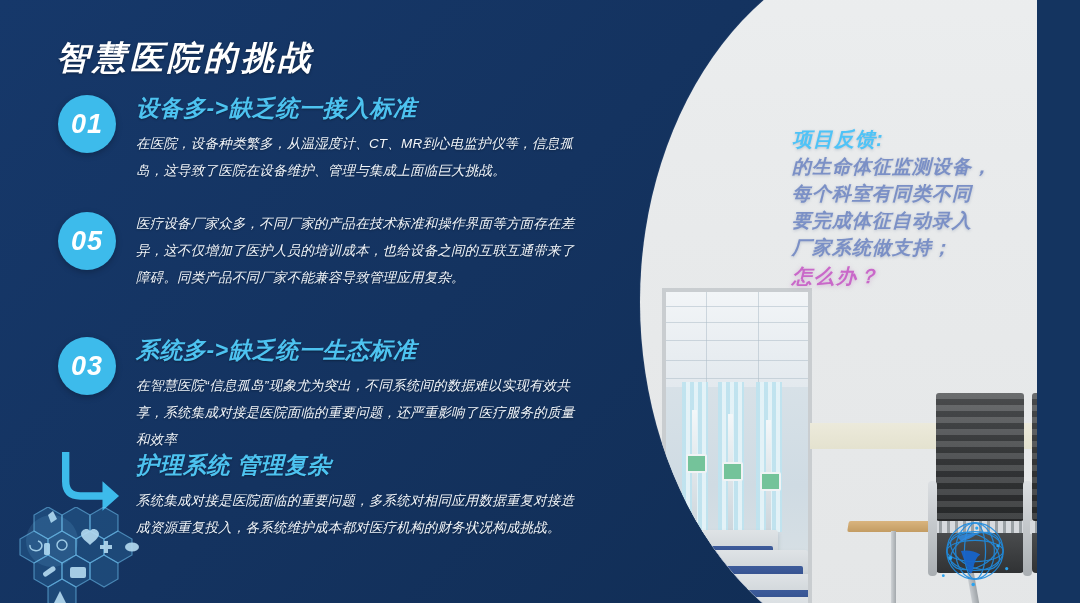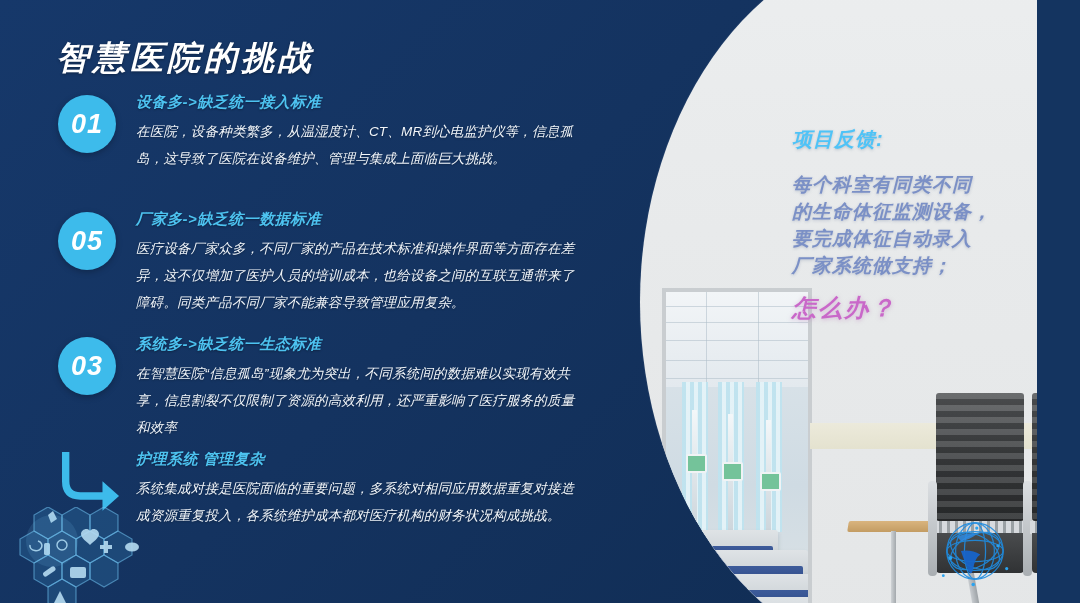--- a/index.html
+++ b/index.html
@@ -129,43 +129,43 @@
   .badge{
     position:absolute;left:0;top:0;width:58px;height:58px;border-radius:50%;
     background:#3dbbeb;
     display:flex;align-items:center;justify-content:center;
     color:#ffffff;font-size:27px;font-weight:bold;letter-spacing:1px;
     box-shadow:0 2px 6px rgba(0,0,0,.25);
   }
   .arrow-icon{position:absolute;left:2px;top:0px;width:66px;height:62px;}
   .item-body{position:absolute;left:78px;top:-2px;width:440px;}
   .item-head{
-    font-size:15px;font-weight:bold;color:#4dc3f0;letter-spacing:.5px;
+    font-size:23px;font-weight:bold;color:#4dc3f0;letter-spacing:.5px;
     margin-bottom:6px;text-shadow:0 1px 2px rgba(0,0,0,.35);
   }
   .item-text{
     font-size:13.5px;color:#f2f6fa;line-height:2.0;letter-spacing:.2px;
     text-shadow:0 1px 2px rgba(0,0,0,.3);
   }
 
   
   .callout{position:absolute;left:792px;top:126px;width:270px;}
   .callout-title{
     font-size:20px;font-weight:bold;color:#4ec3f7;letter-spacing:1px;
     text-shadow:0 1px 3px rgba(120,140,160,.45);
-    margin-bottom:18px;
+    margin-bottom:0;
   }
   .callout-body{
     font-size:19px;font-weight:bold;color:#7b90c6;line-height:1.43;letter-spacing:1px;
     text-shadow:0 1px 3px rgba(130,145,170,.45);
   }
   .callout-q{
-    font-size:24px;font-weight:bold;color:#c968c9;letter-spacing:2px;
+    font-size:20px;font-weight:bold;color:#c968c9;letter-spacing:2px;
     text-shadow:0 1px 4px rgba(190,130,190,.5);
-    margin-top:12px;
+    margin-top:1px;
   }
 
   
   .hexcluster{position:absolute;left:4px;bottom:0px;width:150px;height:96px;opacity:.92;}
 </style>
 </head>
 <body>
 
 <div class="slide">
 
@@ -268,50 +268,49 @@
     <div class="badge">01</div>
     <div class="item-body">
       <div class="item-head">设备多-&gt;缺乏统一接入标准</div>
       <div class="item-text">在医院，设备种类繁多，从温湿度计、CT、MR到心电监护仪等，信息孤岛，这导致了医院在设备维护、管理与集成上面临巨大挑战。</div>
     </div>
   </div>
 
   <div class="item" style="top:212px;">
     <div class="badge">05</div>
     <div class="item-body">
-      <div class="item-head">厂家多-&gt;缺乏统一数据标准</div>
       <div class="item-text">医疗设备厂家众多，不同厂家的产品在技术标准和操作界面等方面存在差异，这不仅增加了医护人员的培训成本，也给设备之间的互联互通带来了障碍。同类产品不同厂家不能兼容导致管理应用复杂。</div>
     </div>
   </div>
 
   <div class="item" style="top:337px;">
     <div class="badge">03</div>
     <div class="item-body">
       <div class="item-head">系统多-&gt;缺乏统一生态标准</div>
-      <div class="item-text">在智慧医院“信息孤岛”现象尤为突出，不同系统间的数据难以实现有效共享，信息割裂不仅限制了资源的高效利用，还严重影响了医疗服务的质量和效率</div>
+      <div class="item-text">在智慧医院“信息孤岛”现象尤为突出，不同系统间的数据难以实现有效共享，系统集成对接是医院面临的重要问题，还严重影响了医疗服务的质量和效率</div>
     </div>
   </div>
 
   <div class="item" style="top:452px;">
     <div class="arrow-icon">
       <svg viewBox="0 0 66 62" width="66" height="62">
         <path d="M8 2 L8 34 Q8 46 20 46 L44 46 L44 34 L62 50 L44 66 L44 54 L20 54 Q0 54 0 34 L0 2 Z" transform="translate(2,-2) scale(0.92)" fill="#3dbbeb"></path>
       </svg>
     </div>
     <div class="item-body">
       <div class="item-head">护理系统  管理复杂</div>
       <div class="item-text">系统集成对接是医院面临的重要问题，多系统对相同应用数据重复对接造成资源重复投入，各系统维护成本都对医疗机构的财务状况构成挑战。</div>
     </div>
   </div>
 
   <div class="callout">
     <div class="callout-title">项目反馈:</div>
     <div class="callout-body">
+      <div>的生命体征监测设备，</div>
       <div>每个科室有同类不同</div>
-      <div>的生命体征监测设备，</div>
       <div>要完成体征自动录入</div>
       <div>厂家系统做支持；</div>
     </div>
     <div class="callout-q">怎么办？</div>
   </div>
 
   <div class="hexcluster">
     <svg viewBox="0 0 150 96" width="150" height="96">
       <defs>
         <g id="hx">

